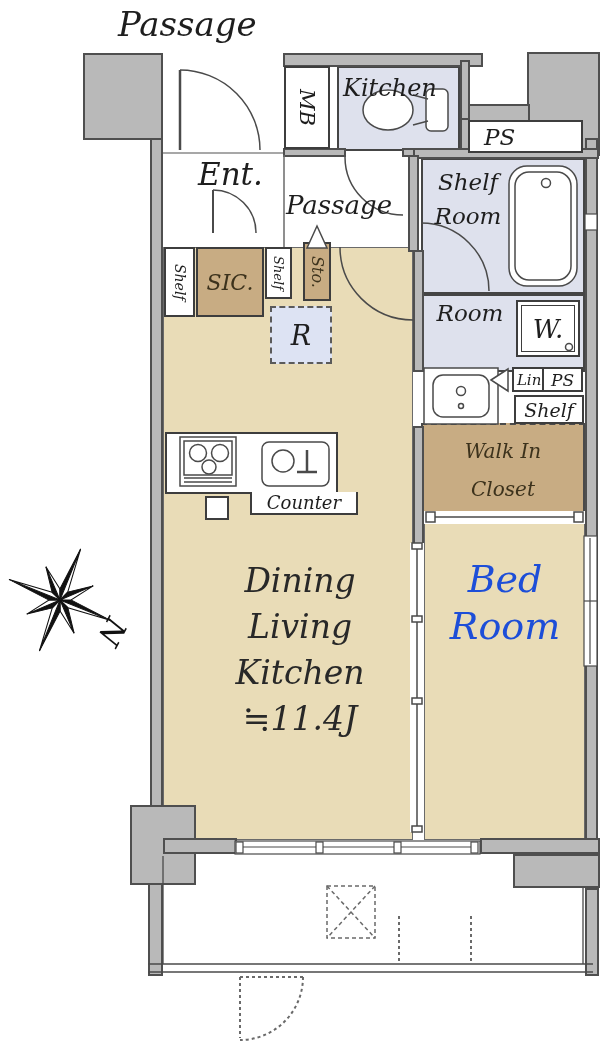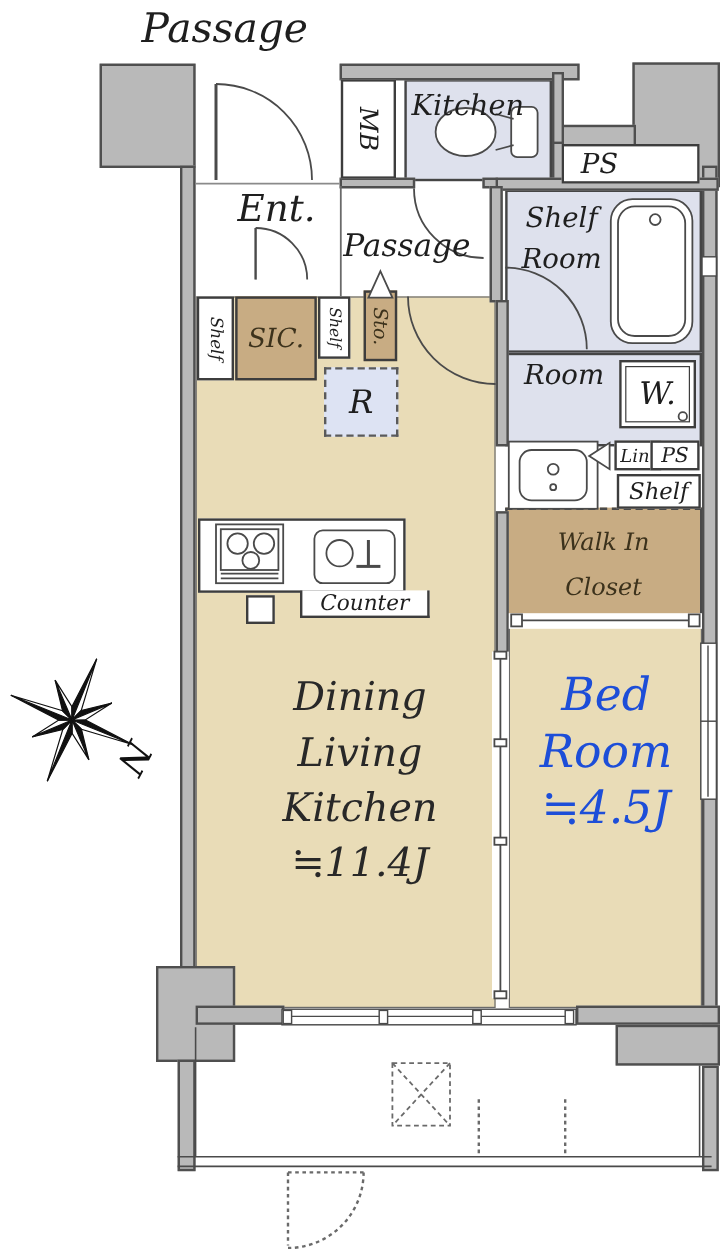--- a/index.html
+++ b/index.html
@@ -260,17 +260,16 @@
   <div class="lbl ctr" style="left:185px;top:558px;width:230px;font-size:33px;line-height:46px;color:#282828">
     <div>Dining</div>
     <div>Living</div>
     <div>Kitchen</div>
     <div>≒11.4J</div>
   </div>
 
   <div class="lbl ctr" style="left:428px;top:556px;width:154px;font-size:38px;line-height:47px;color:#1d4ed8">
     <div>Bed</div>
     <div>Room</div>
-    <div>≒4.5J</div>
   </div>
 
 
 </div>
 
 </body></html>

